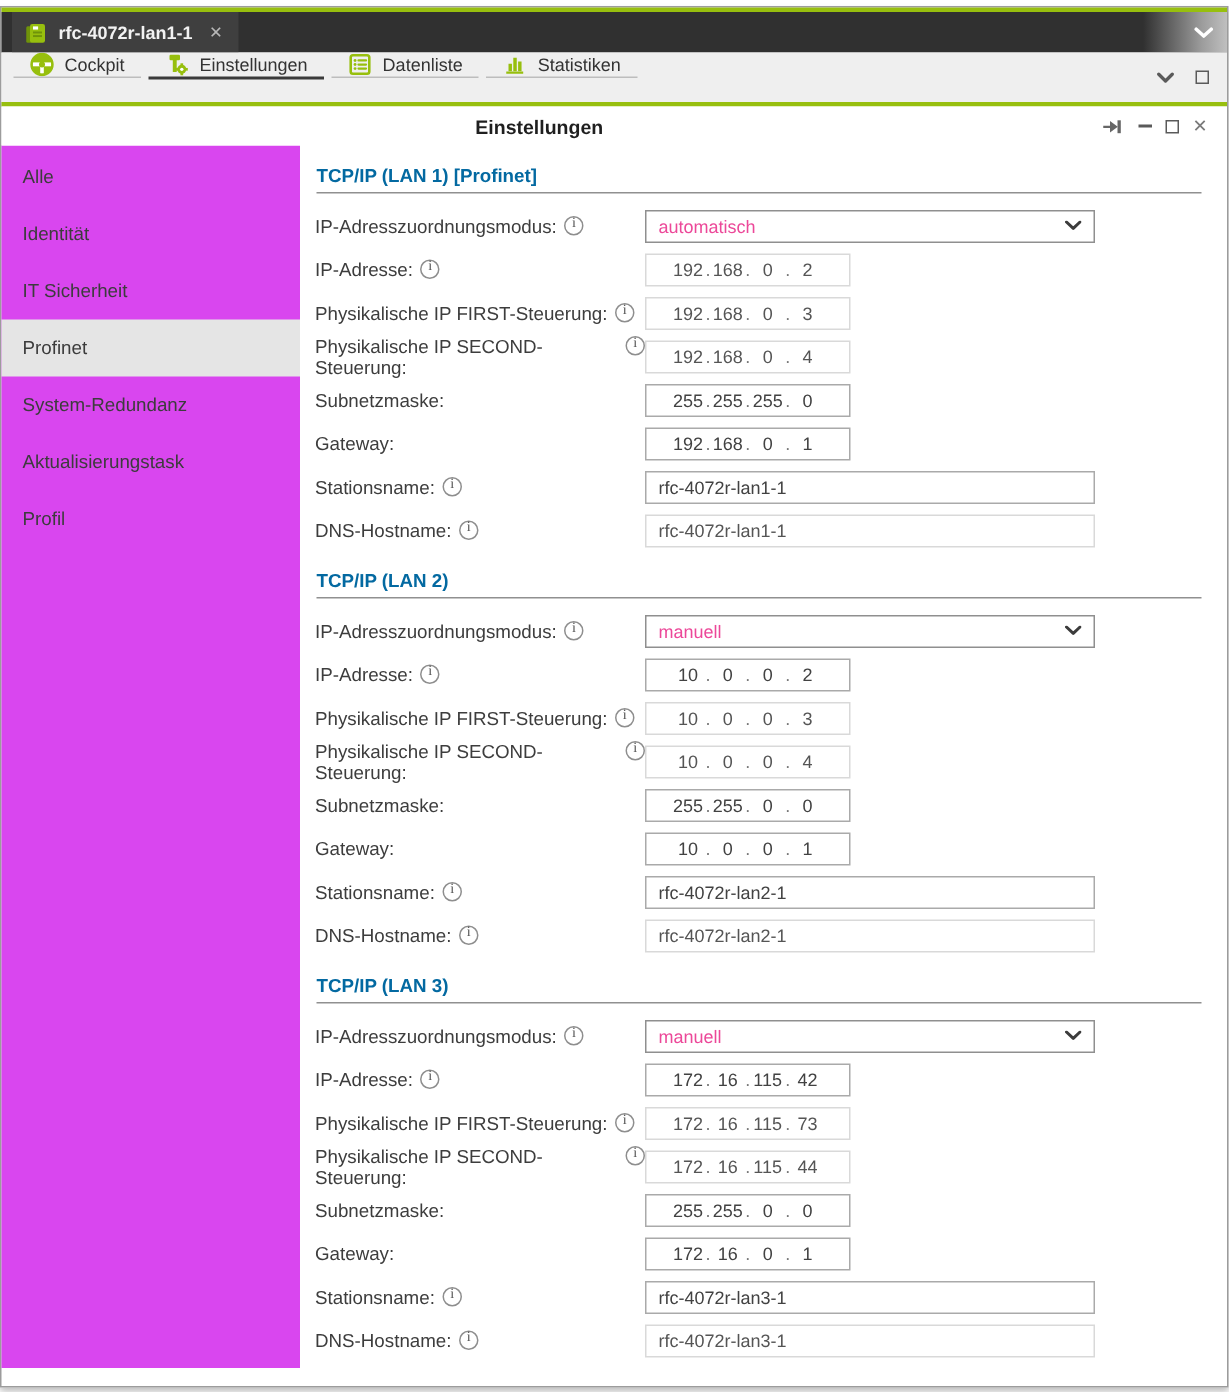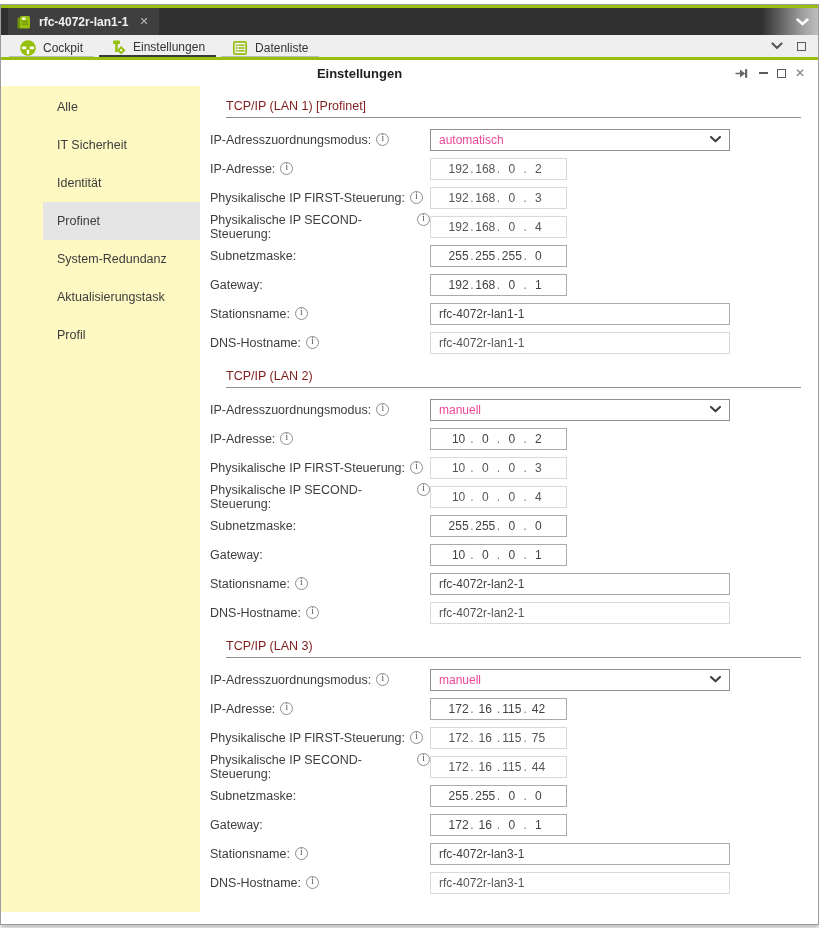--- a/index.html
+++ b/index.html
@@ -10,42 +10,42 @@
   .green-top{height:3px;background:#97bf0e;flex:none;}
   
   .tabbar{height:27px;background:#303030;flex:none;position:relative;display:flex;align-items:stretch;}
   .doc-tab{margin-left:7px;background:#3f3f3f;display:flex;align-items:center;padding:0 10px 0 8px;gap:7px;}
   .doc-tab .title{color:#f2f2f2;font-size:12px;font-weight:bold;}
   .doc-tab .x{color:#b8b8b8;font-size:11px;margin-left:4px;cursor:default;}
   .tab-fade{position:absolute;right:0;top:0;height:100%;width:56px;
     background:linear-gradient(to right,rgba(48,48,48,0),#9c9c9c 70%,#bfbfbf);
     display:flex;align-items:center;justify-content:flex-end;padding-right:9px;box-sizing:border-box;}
   
-  .toolbar{height:22px;background:#efefef;flex:none;display:flex;align-items:flex-end;
+  .toolbar{height:33px;background:#efefef;flex:none;display:flex;align-items:flex-start;
     padding-left:8px;position:relative;}
   .tbtn{display:flex;align-items:center;gap:7px;padding:0 11px;margin-right:5px;
     font-size:12px;color:#333;border-bottom:1px solid #bdbdbd;cursor:default;}
   .tbtn.sel{border-bottom:2px solid #3a3a3a;font-weight:normal;}
   .tb-right{position:absolute;right:12px;top:0;height:100%;display:flex;align-items:center;gap:14px;}
   .sq{width:9px;height:9px;border:1.5px solid #5a5a5a;display:inline-block;box-sizing:border-box;}
   
   .green-div{height:3px;background:#97bf0e;flex:none;}
   
   .phead{height:26px;flex:none;display:flex;align-items:center;position:relative;background:#fff;}
   .phead .ptitle{flex:1;text-align:center;font-size:13px;font-weight:bold;color:#1f1f1f;padding-right:100px;}
   .phead-ctrl{position:absolute;right:13px;top:0;height:100%;display:flex;align-items:center;gap:9px;}
   .minus{width:9px;height:2px;background:#5a5a5a;display:inline-block;}
   .xg{color:#7a7a7a;font-size:12px;line-height:1;}
   
   .main{flex:1;display:flex;min-height:0;}
-  .sidebar{width:199px;flex:none;background:#fef9c3;height:calc(100% - 12px);padding-top:2px;box-sizing:border-box;padding-left:42px;}
+  .sidebar{width:199px;flex:none;background:#d946ef;height:calc(100% - 12px);padding-top:2px;box-sizing:border-box;}
   .sitem{height:38px;display:flex;align-items:center;padding-left:14px;font-size:12.5px;color:#3c3c3c;cursor:default;}
   .sitem.sel{background:#e5e5e5;}
   .content{flex:1;padding:0 17px 0 10px;overflow:hidden;}
-  .group-title{font-size:12.5px;font-weight:normal;color:#7f1d1d;margin:13px 0 7px 16px;
+  .group-title{font-size:12.5px;font-weight:bold;color:#0369a1;margin:13px 0 7px 1px;
     padding-bottom:4px;border-bottom:1px solid #909090;}
   .group.g2 .group-title,.group.g3 .group-title{margin-top:12px;}
   .row{height:29px;display:flex;align-items:center;}
   .lbl{width:220px;flex:none;display:flex;gap:5px;font-size:12.5px;color:#3d3d3d;}
   .info{width:13px;height:13px;border:1px solid #8e8e8e;border-radius:50%;box-sizing:border-box;
     display:inline-flex;align-items:center;justify-content:center;font-family:"Liberation Serif",serif;
     font-size:9.5px;color:#555;line-height:1;flex:none;}
   .select{width:300px;height:22px;border:1px solid #8f8f8f;box-sizing:border-box;background:#fff;
     display:flex;align-items:center;justify-content:space-between;padding:0 8px;font-size:12px;color:#ec4899;}
   .ipbox{width:137px;height:22px;border:1px solid #aaa;box-sizing:border-box;background:#fff;
@@ -129,20 +129,33 @@
           </g>
           <g fill="#97bf0e">
             <circle cx="4.7" cy="5.3" r="0.95"></circle>
               <circle cx="4.7" cy="8" r="0.95"></circle>
               <circle cx="4.7" cy="10.7" r="0.95"></circle>
           </g>
         </svg>
       </span>
       <span>Datenliste</span>
     </div>
+    <div class="tbtn">
+      <span>
+        <svg width="16" height="16" viewBox="0 0 16 16">
+          <g fill="#97bf0e">
+            <rect x="4" y="7.5" width="2.3" height="5"></rect>
+            <rect x="7.2" y="3.5" width="2.3" height="9"></rect>
+            <rect x="10.4" y="6" width="2.3" height="6.5"></rect>
+          </g>
+          <line x1="2.5" y1="13.4" x2="13.8" y2="13.4" stroke="#97bf0e" stroke-width="1.6"></line>
+        </svg>
+      </span>
+      <span>Statistiken</span>
+    </div>
     <div class="tb-right">
       <span>
         <svg width="12" height="8" viewBox="0 0 12 8">
             <polyline points="1.5,1.5 6,6 10.5,1.5" fill="none" stroke="#5a5a5a" stroke-width="2.2" stroke-linecap="round" stroke-linejoin="round"></polyline>
           </svg>
       </span>
       <span class="sq"></span>
     </div>
   </div>
 
@@ -161,22 +174,22 @@
       <span class="minus"></span>
       <span class="sq"></span>
       <span class="xg">✕</span>
     </div>
   </div>
 
   <div class="main">
 
     <div class="sidebar">
       <div class="sitem">Alle</div>
+      <div class="sitem">Identität</div>
       <div class="sitem">IT Sicherheit</div>
-      <div class="sitem">Identität</div>
       <div class="sitem sel">Profinet</div>
       <div class="sitem">System-Redundanz</div>
       <div class="sitem">Aktualisierungstask</div>
       <div class="sitem">Profil</div>
     </div>
 
     <div class="content">
 
       <div class="group g1">
         <div class="group-title">TCP/IP (LAN 1) [Profinet]</div>
@@ -424,21 +437,21 @@
               <span>Physikalische IP FIRST-Steuerung:</span>
               <span class="info">i</span>
             </div>
           <div class="ipbox dis">
               <span class="seg">172</span>
               <span class="dot">.</span>
               <span class="seg">16</span>
               <span class="dot">.</span>
               <span class="seg">115</span>
               <span class="dot">.</span>
-              <span class="seg">75</span>
+              <span class="seg">73</span>
             </div>
         </div>
         <div class="row">
           <div class="lbl">
               <span>Physikalische IP SECOND-Steuerung:</span>
               <span class="info">i</span>
             </div>
           <div class="ipbox dis">
               <span class="seg">172</span>
               <span class="dot">.</span>

